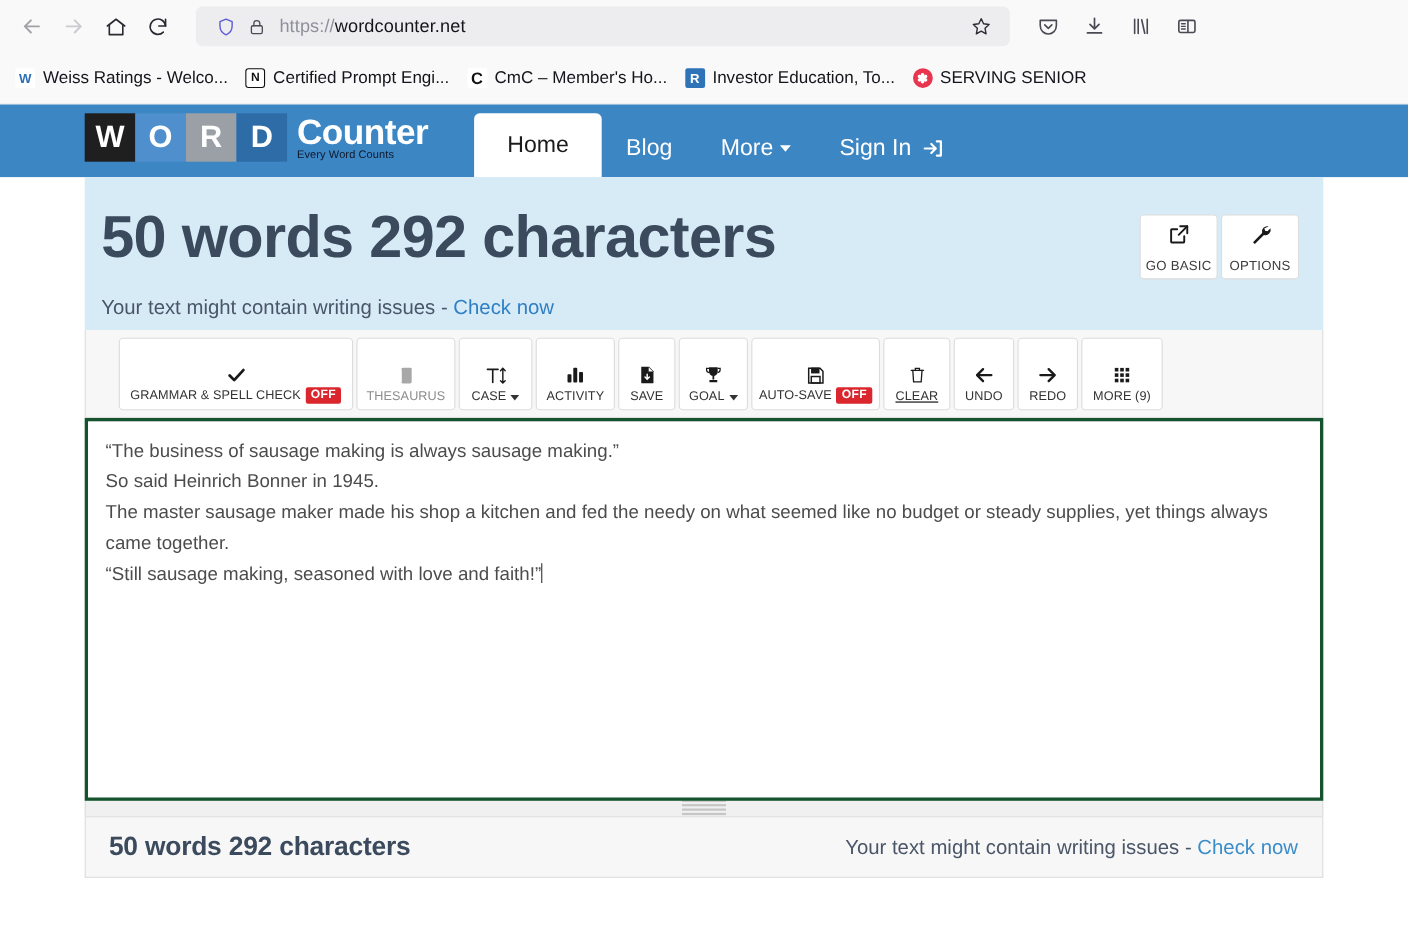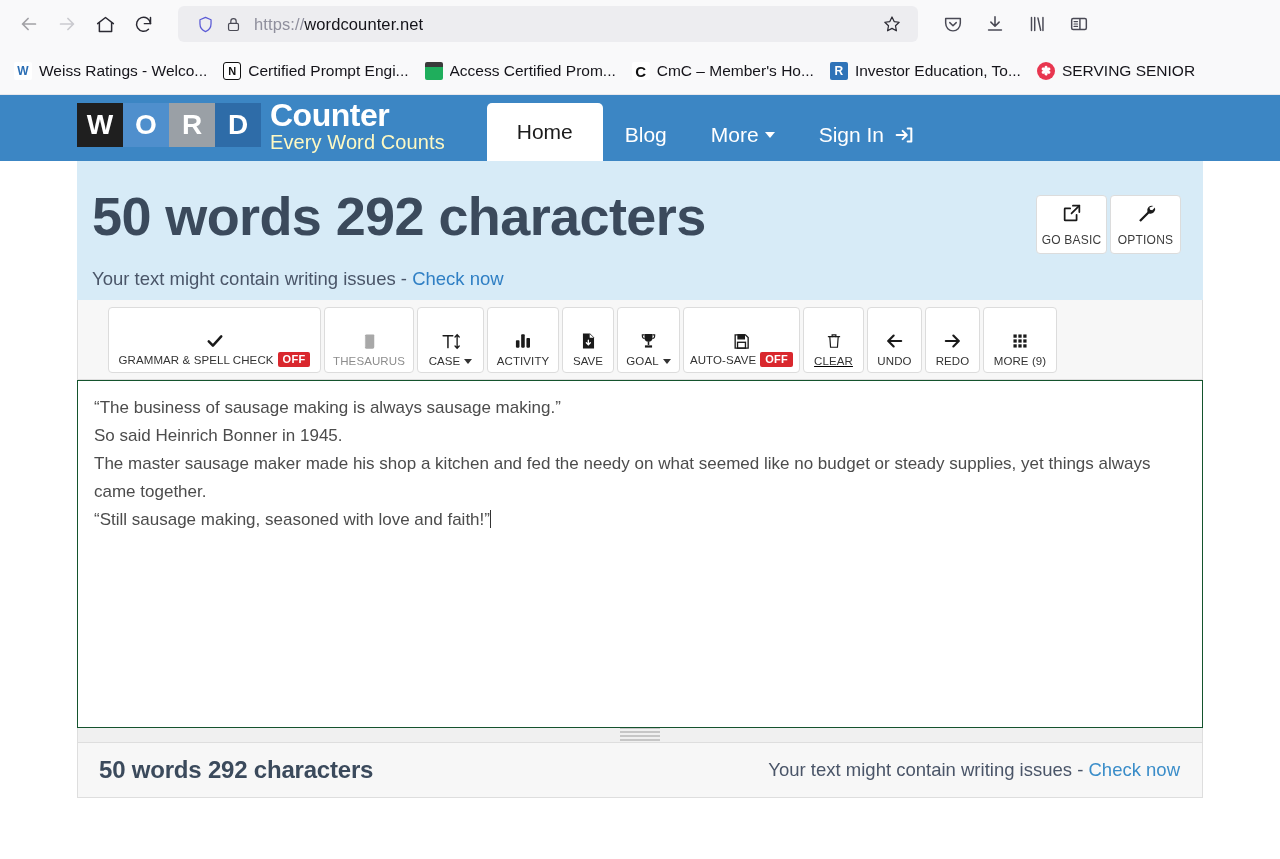--- a/index.html
+++ b/index.html
@@ -110,22 +110,22 @@
   .logo-word { margin-left: 9px; line-height: 1; }
   .logo-word .big {
     display: block;
     color: #ffffff;
     font-size: 32px;
     font-weight: bold;
     letter-spacing: -.5px;
   }
   .logo-word .small {
     display: block;
-    color: #fef9c3;
-    font-size: 20px;
+    color: #0f172a;
+    font-size: 10px;
     margin-top: 1px;
     letter-spacing: .1px;
   }
 
   .site-nav { display: flex; align-items: flex-end; margin-left: 42px; height: 66px; }
   .nav-item {
     padding: 0 22px;
     height: 52px;
     display: flex; align-items: center;
     color: #ffffff;
@@ -235,21 +235,21 @@
   .mini-caret {
     display: inline-block;
     width: 0; height: 0;
     border-left: 4px solid transparent;
     border-right: 4px solid transparent;
     border-top: 5px solid #333;
   }
 
   
   .editor {
-    border: 1px solid #14532d;
+    border: 3px solid #14532d;
     background: #ffffff;
     height: 348px;
     padding: 13px 14px 0 16px;
     position: relative;
   }
   .editor-text {
     font-size: 17px;
     line-height: 28px;
     color: #4c4c4c;
     white-space: pre-wrap;
@@ -376,24 +376,20 @@
 </div>
 
 <div class="bookmarks">
   <div class="bm">
     <span class="favicon" style="color:#2c6fb5;background:#ffffff;font-size:12px;">W</span>
     <span class="bm-label">Weiss Ratings - Welco...</span>
   </div>
   <div class="bm">
     <span class="favicon" style="color:#111;background:#fff;border:1.5px solid #111;border-radius:3px;font-size:11px;">N</span>
     <span class="bm-label">Certified Prompt Engi...</span>
-  </div>
-  <div class="bm">
-    <span class="favicon" style="background:#1fae5c;border-top:5px solid #3a3a3a;"></span>
-    <span class="bm-label">Access Certified Prom...</span>
   </div>
   <div class="bm">
     <span class="favicon" style="color:#111;background:#fff;font-size:15px;">C</span>
     <span class="bm-label">CmC – Member's Ho...</span>
   </div>
   <div class="bm">
     <span class="favicon" style="color:#fff;background:#2e73b8;font-size:12px;">R</span>
     <span class="bm-label">Investor Education, To...</span>
   </div>
   <div class="bm">

